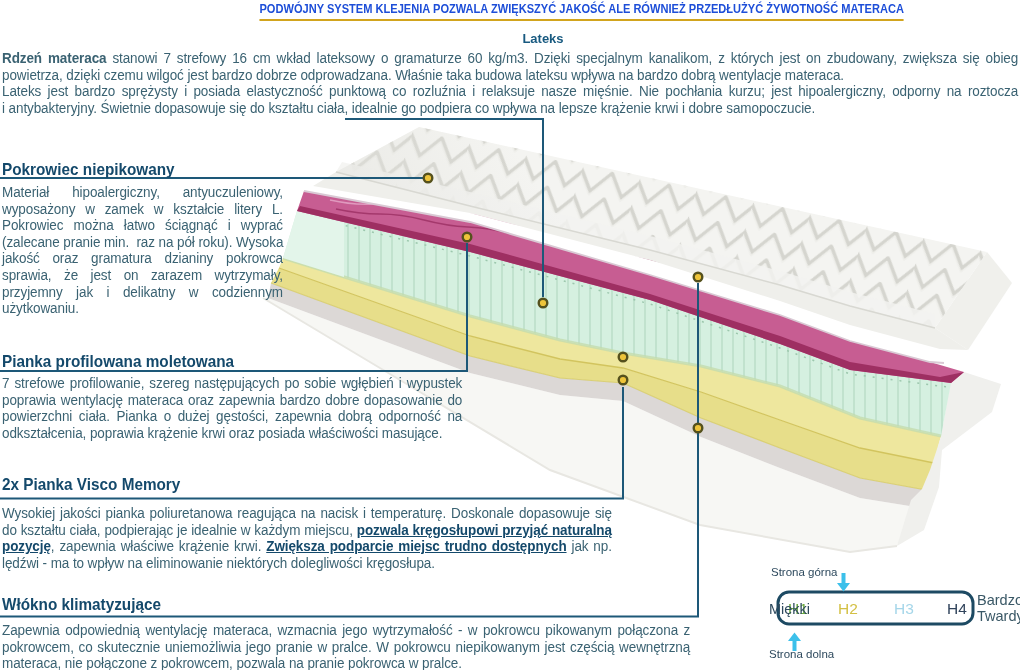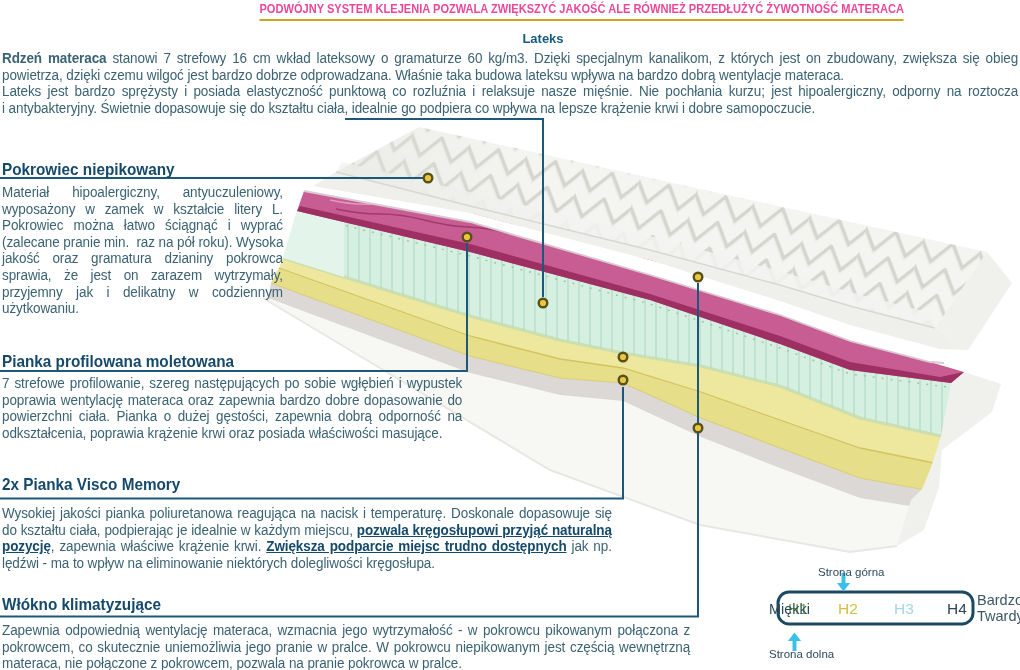--- a/index.html
+++ b/index.html
@@ -150,21 +150,21 @@
   </g>
 
   <g fill="#3cc0ea">
     <rect x="841.5" y="573" width="4" height="11"></rect>
     <polygon points="837,583 850,583 843.5,591.5"></polygon>
     <rect x="792.5" y="640" width="4" height="11"></rect>
     <polygon points="788,641 801,641 794.5,632.5"></polygon>
   </g>
 </svg>
 
-<div class="hd nsc" style="left:218px;top:2px;width:644px;text-align:center;color:#ec4899;font-size:12.5px;letter-spacing:0;">
+<div class="hd nsc" style="left:218px;top:2px;width:644px;text-align:center;color:#1d4ed8;font-size:12.5px;letter-spacing:0;">
   <span style="display:inline-block;transform:scaleX(0.886);transform-origin:center top;border-bottom:2px solid #d2a41d;padding-bottom:3px;">PODWÓJNY SYSTEM KLEJENIA POZWALA ZWIĘKSZYĆ JAKOŚĆ ALE RÓWNIEŻ PRZEDŁUŻYĆ ŻYWOTNOŚĆ MATERACA</span>
 </div>
 
 <div class="hd nsc" style="left:0;top:31px;width:1086px;text-align:center;color:#185a80;font-size:13px;letter-spacing:0;">Lateks</div>
 
 <div class="t" style="left:2px;top:50px;width:1168px;">
   <div class="j"><b>Rdzeń materaca</b> stanowi 7 strefowy 16 cm wkład lateksowy o gramaturze 60 kg/m3. Dzięki specjalnym kanalikom, z których jest on zbudowany, zwiększa się obieg</div>
   <div>powietrza, dzięki czemu wilgoć jest bardzo dobrze odprowadzana. Właśnie taka budowa lateksu wpływa na bardzo dobrą wentylacje materaca.</div>
   <div class="j">Lateks jest bardzo sprężysty i posiada elastyczność punktową co rozluźnia i relaksuje nasze mięśnie. Nie pochłania kurzu; jest hipoalergiczny, odporny na roztocza</div>
   <div>i antybakteryjny. Świetnie dopasowuje się do kształtu ciała, idealnie go podpiera co wpływa na lepsze krążenie krwi i dobre samopoczucie.</div>
@@ -200,16 +200,16 @@
 
 <div class="hd" style="left:2px;top:595px;">Włókno klimatyzujące</div>
 <div class="t" style="left:2px;top:622px;width:791px;">
   <div class="j">Zapewnia odpowiednią wentylację materaca, wzmacnia jego wytrzymałość - w pokrowcu pikowanym połączona z</div>
   <div class="j">pokrowcem, co skutecznie uniemożliwia jego pranie w pralce. W pokrowcu niepikowanym jest częścią wewnętrzną</div>
   <div>materaca, nie połączone z pokrowcem, pozwala na pranie pokrowca w pralce.</div>
 </div>
 
 <div class="t nsc" style="left:769px;top:601px;font-size:14.5px;letter-spacing:0;color:#2e4a5e;">Miękki</div>
 <div class="t nsc" style="left:977px;top:592px;font-size:14.5px;letter-spacing:0;color:#3a5866;line-height:16px;">Bardzo<br>Twardy</div>
-<div class="t nsc" style="left:818px;top:564px;font-size:11.5px;letter-spacing:0;color:#2e4a5e;">Strona górna</div>
+<div class="t nsc" style="left:771px;top:564px;font-size:11.5px;letter-spacing:0;color:#2e4a5e;">Strona górna</div>
 <div class="t nsc" style="left:769px;top:646px;font-size:11.5px;letter-spacing:0;color:#2e4a5e;text-align:right;">Strona dolna</div>
 
 </div>
 
 </body></html>

